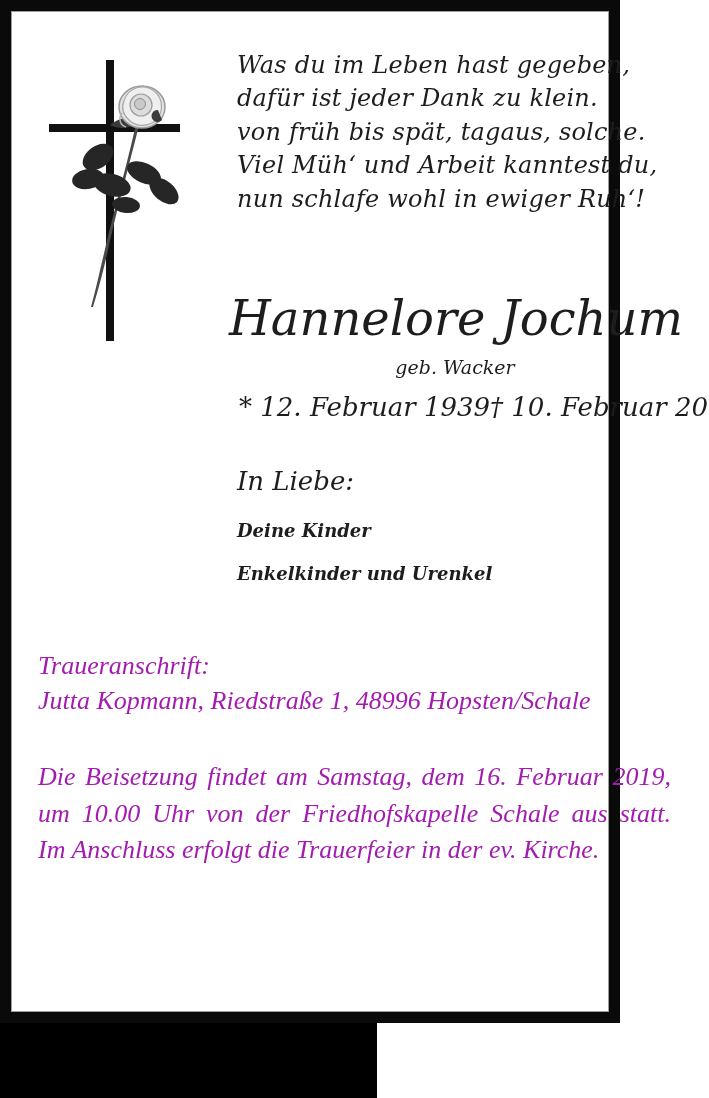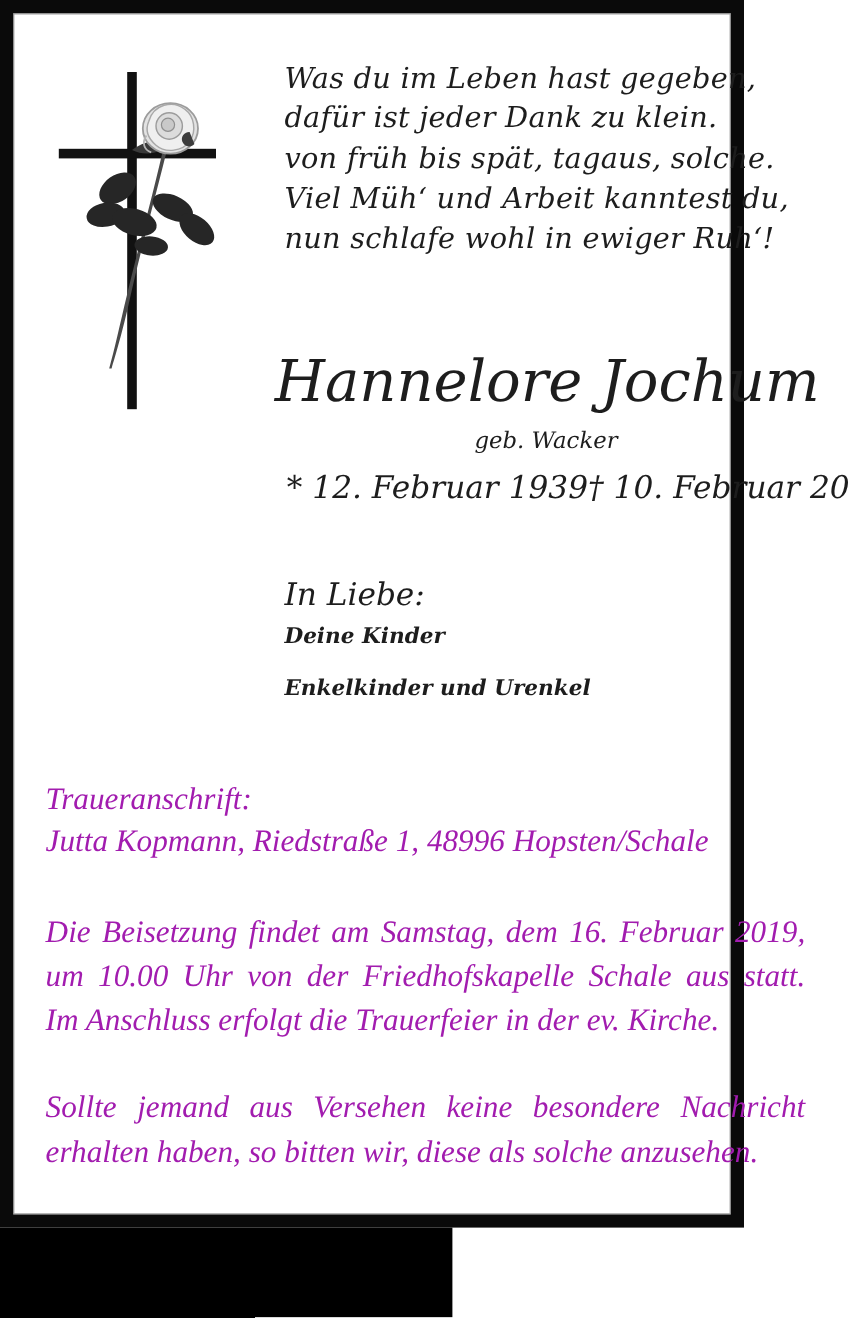--- a/index.html
+++ b/index.html
@@ -65,21 +65,21 @@
     width: 434px;
     display: flex;
     justify-content: space-between;
     font-style: italic;
     font-size: 26px;
     white-space: nowrap;
   }
   
   .liebe {
     position: absolute;
-    left: 226px; top: 470px;
+    left: 226px; top: 455px;
     font-style: italic;
     font-size: 26px;
     white-space: nowrap;
   }
   .mourner { 
     position: absolute;
     left: 226px;
     font-style: italic;
     font-weight: bold;
     font-size: 18px;
@@ -181,22 +181,18 @@
 
     <div class="cond contact-label">Traueranschrift:</div>
     <div class="cond contact-address">Jutta Kopmann, Riedstraße 1, 48996 Hopsten/Schale</div>
 
     <div class="cond funeral">
       <div class="jline">Die Beisetzung findet am Samstag, dem 16. Februar 2019,</div>
       <div class="jline">um 10.00 Uhr von der Friedhofskapelle Schale aus statt.</div>
       <div class="lline">Im Anschluss erfolgt die Trauerfeier in der ev. Kirche.</div>
     </div>
 
-    <div class="cond note">
-      <div class="jline">Sollte jemand aus Versehen keine besondere Nachricht</div>
-      <div class="lline">erhalten haben, so bitten wir, diese als solche anzusehen.</div>
-    </div>
 
   </div>
 
   <div class="black-block"></div>
 
 </div>
 
 </body></html>

